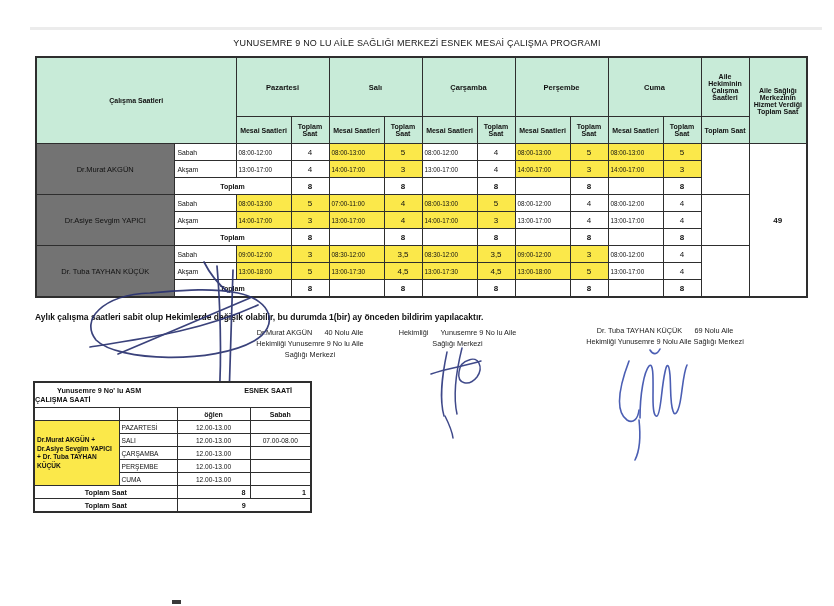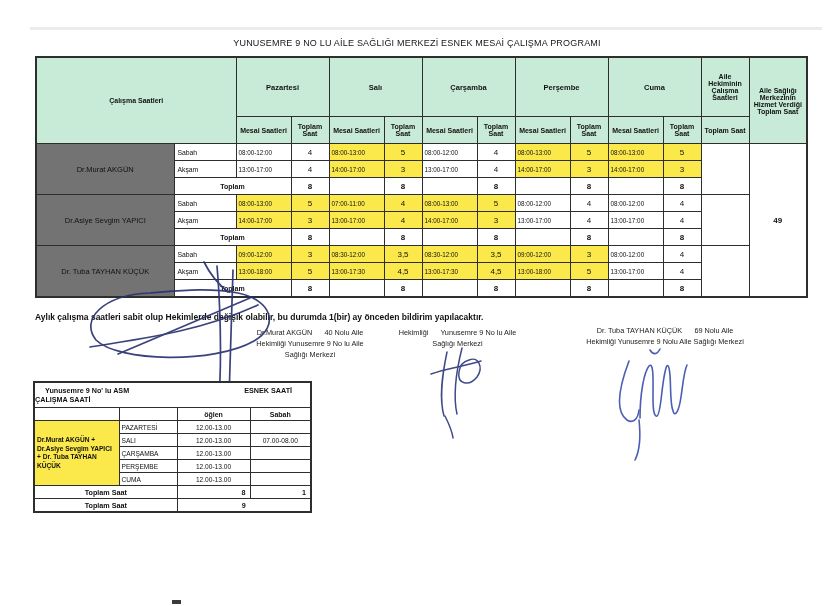--- a/index.html
+++ b/index.html
@@ -35,21 +35,21 @@
   .sig1{left:210px;top:327px;width:200px;}
   .sig2{left:360px;top:327px;width:195px;}
   .sig3{left:560px;top:325px;width:210px;}
   .ink{position:absolute;left:0;top:0;pointer-events:none;}
 
   
   .mini{position:absolute;left:33px;top:381px;width:277px;border:2px solid #2e2e2e;background:#fff;}
   .mini td{border:1px solid #2e2e2e;font-size:6.6px;vertical-align:middle;padding:0 2px;overflow:hidden;}
   .mini tr td{height:12px;}
   .mini .titlecell{height:22px;padding:1px 0;}
-  .mini .trow1{display:flex;justify-content:space-between;padding:0 18px 0 10px;font-weight:bold;font-size:7.2px;}
+  .mini .trow1{display:flex;justify-content:space-between;padding:0 18px 0 10px;font-weight:bold;font-size:7.2px;margin-left:12px;}
   .mini .trow2{font-weight:bold;font-size:7.2px;}
   .mini td.colh{text-align:center;font-weight:bold;font-size:7px;}
   .mini td.docs{background:#fbe84a;font-weight:bold;font-size:6.6px;line-height:8.5px;padding:1px 2px;}
   .mini td.day{font-size:6.6px;}
   .mini td.tval{text-align:center;}
   .mini td.totlabel{text-align:center;font-weight:bold;font-size:7.2px;}
   .mini td.totnum{text-align:right;font-weight:bold;padding-right:4px;font-size:7.2px;}
   .mini td.totnumc{text-align:center;font-weight:bold;font-size:7.2px;}
   .mark{position:absolute;left:172px;top:600px;width:9px;height:4px;background:#3a3a3a;}
 </style>

